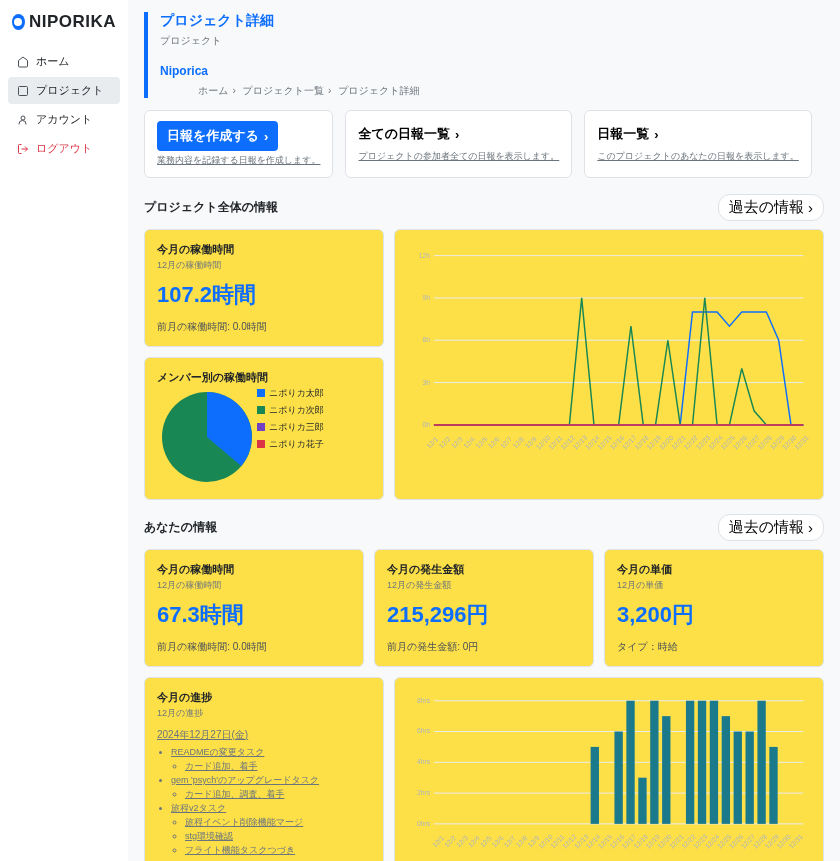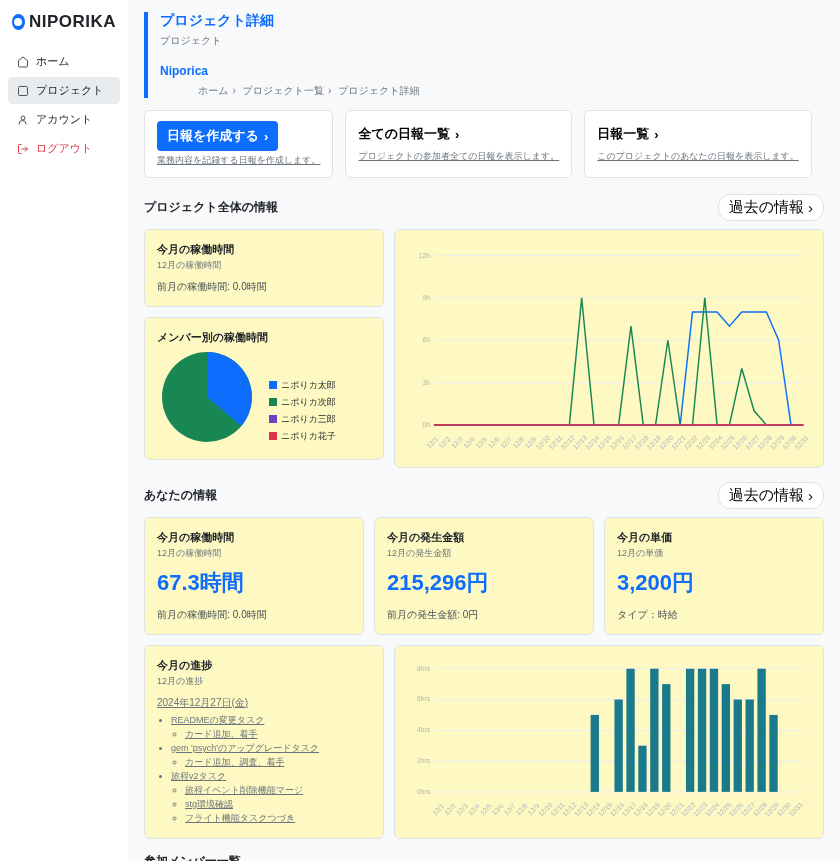--- a/index.html
+++ b/index.html
@@ -22,28 +22,28 @@
 .breadcrumb span { margin: 0 4px; }
 .actions { display: flex; gap: 12px; margin-bottom: 16px; }
 .action-card { background: #fff; border: 1px solid #dee2e6; border-radius: 6px; padding: 10px 12px; flex: 0 0 auto; }
 .action-btn { display: inline-flex; align-items: center; gap: 5px; font-size: 13px; font-weight: 600; padding: 4px 0; cursor: pointer; border: none; background: none; }
 .action-btn.primary { background: #0d6efd; color: #fff; padding: 6px 10px; border-radius: 4px; }
 .action-desc { font-size: 9px; color: #6c757d; margin-top: 4px; line-height: 1.3; text-decoration: underline; }
 .section-header { display: flex; justify-content: space-between; align-items: center; margin-bottom: 8px; }
 .section-title { font-size: 12px; font-weight: 700; }
 .pill-btn { border: 1px solid #dee2e6; border-radius: 12px; padding: 3px 10px; font-size: 15px; background: #fff; cursor: pointer; display: flex; align-items: center; gap: 4px; }
 .grid { display: flex; gap: 10px; margin-bottom: 14px; }
-.card { background: #fef9c3; border: 1px solid #dee2e6; border-radius: 6px; padding: 12px; }
+.card { background: #fde047; border: 1px solid #dee2e6; border-radius: 6px; padding: 12px; }
 .left-col { width: 240px; display: flex; flex-direction: column; gap: 10px; }
 .right-col { flex: 1; }
 .card-title { font-size: 11px; font-weight: 700; margin-bottom: 2px; }
 .card-sub { font-size: 9px; color: #6c757d; margin-bottom: 8px; }
 .big-val { font-size: 22px; font-weight: 700; color: #0d6efd; margin-bottom: 10px; }
 .prev-val { font-size: 10px; color: #495057; }
-.pie-row { display: flex; gap: 12px; align-items: flex-end; }
+.pie-row { display: flex; align-items: flex-start; }
 .pie { width: 100px; height: 100px; }
 .legend { font-size: 9px; }
 .legend-item { display: flex; align-items: center; gap: 4px; margin-bottom: 4px; }
 .swatch { width: 8px; height: 8px; }
 .line-chart { width: 100%; height: 210px; }
 .three-col { display: flex; gap: 10px; margin-bottom: 10px; }
 .three-col .card { flex: 1; }
 .two-col { display: flex; gap: 10px; margin-bottom: 14px; }
 .progress-card { width: 240px; }
 .tasks { font-size: 9px; color: #6c757d; }
@@ -145,20 +145,21 @@
         <span>過去の情報</span>
         <span>›</span>
       </button>
     </div>
 
     <div class="grid">
       <div class="left-col">
         <div class="card">
           <div class="card-title">今月の稼働時間</div>
           <div class="card-sub">12月の稼働時間</div>
+          <div class="big-val">107.2時間</div>
           <div class="prev-val">前月の稼働時間: 0.0時間</div>
         </div>
         <div class="card">
           <div class="card-title">メンバー別の稼働時間</div>
           <div class="pie-row">
             <svg class="pie" viewBox="0 0 100 100">
               <circle cx="50" cy="50" r="45" fill="#198754"></circle>
               <path d="M50 50 L50 5 A45 45 0 0 1 84.3 78.9 Z" fill="#0d6efd"></path>
             </svg>
             <div class="legend">

